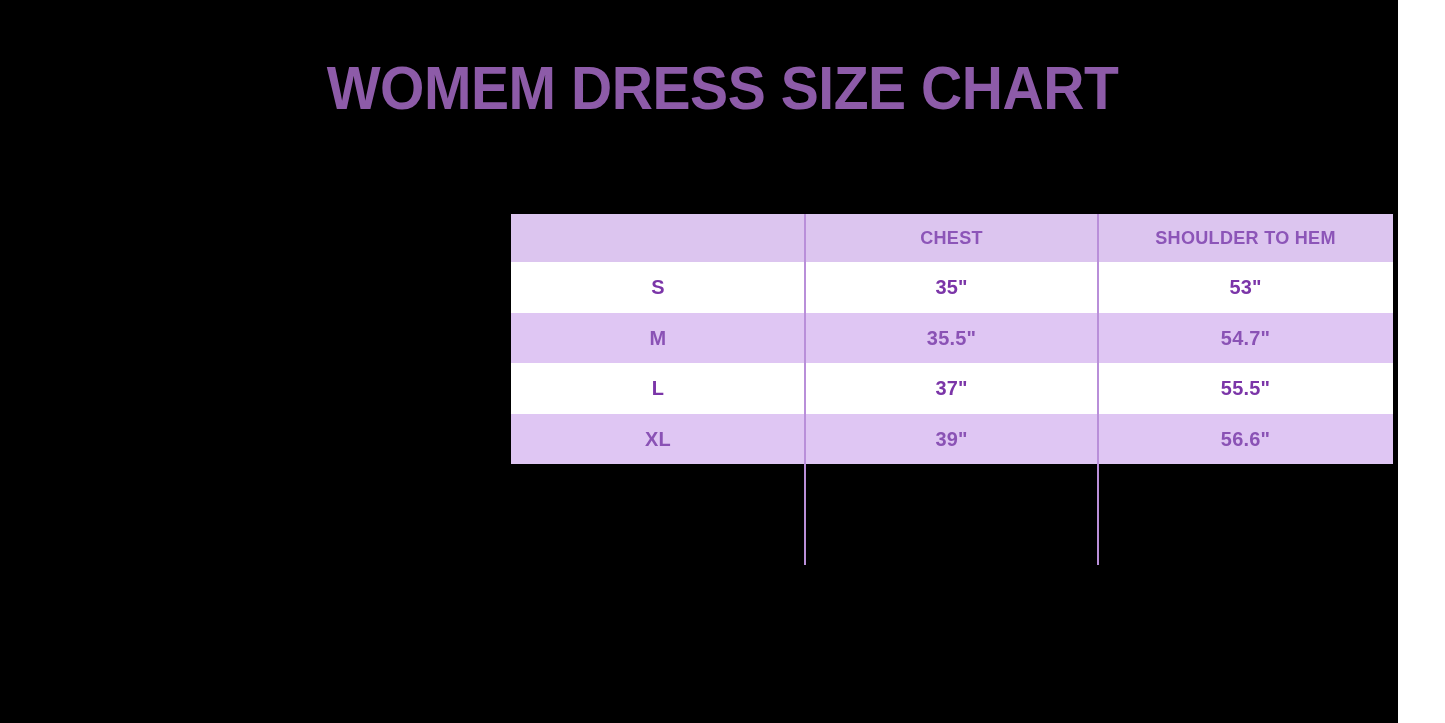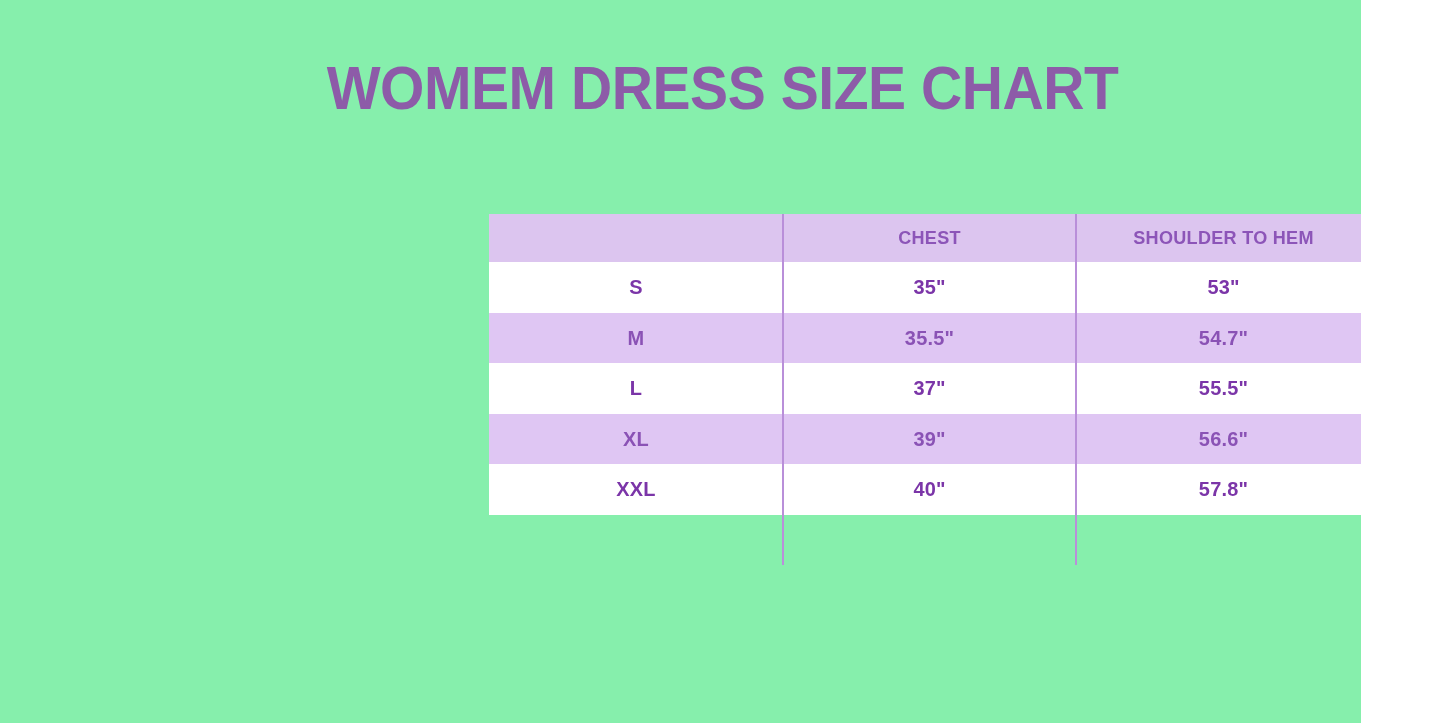--- a/index.html
+++ b/index.html
@@ -10,22 +10,23 @@
 
   body {
     font-family: "Liberation Sans", sans-serif;
     -webkit-font-smoothing: antialiased;
   }
 
   #canvas {
     position: relative;
     width: 1361px;
     height: 723px;
-    background: #86efac;
+    background: #000000;
     overflow: hidden;
+    padding-left: 37px;
   }
 
   
   #chart-title {
     position: absolute;
     left: 0;
     top: 52px;
     width: 1445px;
     text-align: center;
     font-family: "Liberation Sans", sans-serif;
@@ -35,21 +36,21 @@
     line-height: 72px;
     color: #8d5ba8;
     white-space: nowrap;
     transform: scaleX(0.92);
     transform-origin: 50% 50%;
   }
 
   
   #size-table {
     position: absolute;
-    left: 489px;
+    left: 511px;
     top: 214px;
     width: 882px;
     height: 351px;
   }
 
   .row {
     display: flex;
     width: 100%;
     box-sizing: border-box;
   }
@@ -150,25 +151,20 @@
       <div class="cell col-chest">37"</div>
       <div class="cell col-hem">55.5"</div>
     </div>
 
     <div class="row data-row band-dark">
       <div class="cell col-size">XL</div>
       <div class="cell col-chest">39"</div>
       <div class="cell col-hem">56.6"</div>
     </div>
 
-    <div class="row data-row band-light">
-      <div class="cell col-size">XXL</div>
-      <div class="cell col-chest">40"</div>
-      <div class="cell col-hem">57.8"</div>
-    </div>
 
 
     <div class="divider" id="divider-1"></div>
     <div class="divider" id="divider-2"></div>
 
   </div>
 
 </div>
 
 </body></html>

